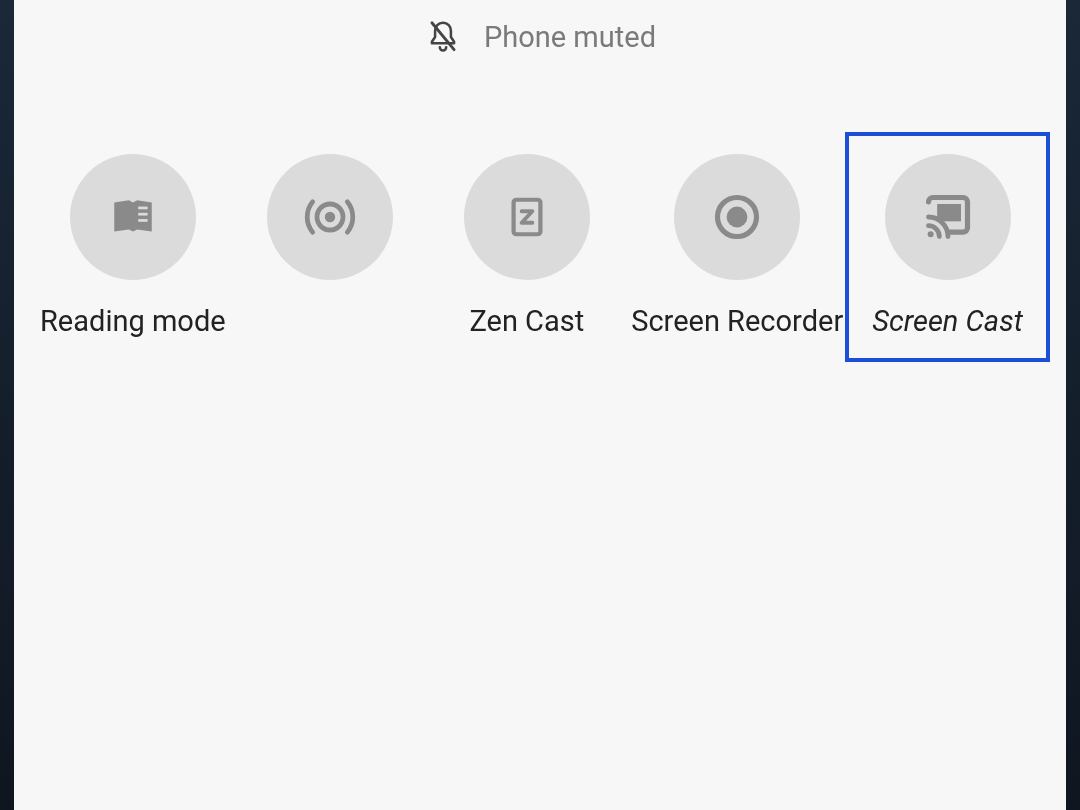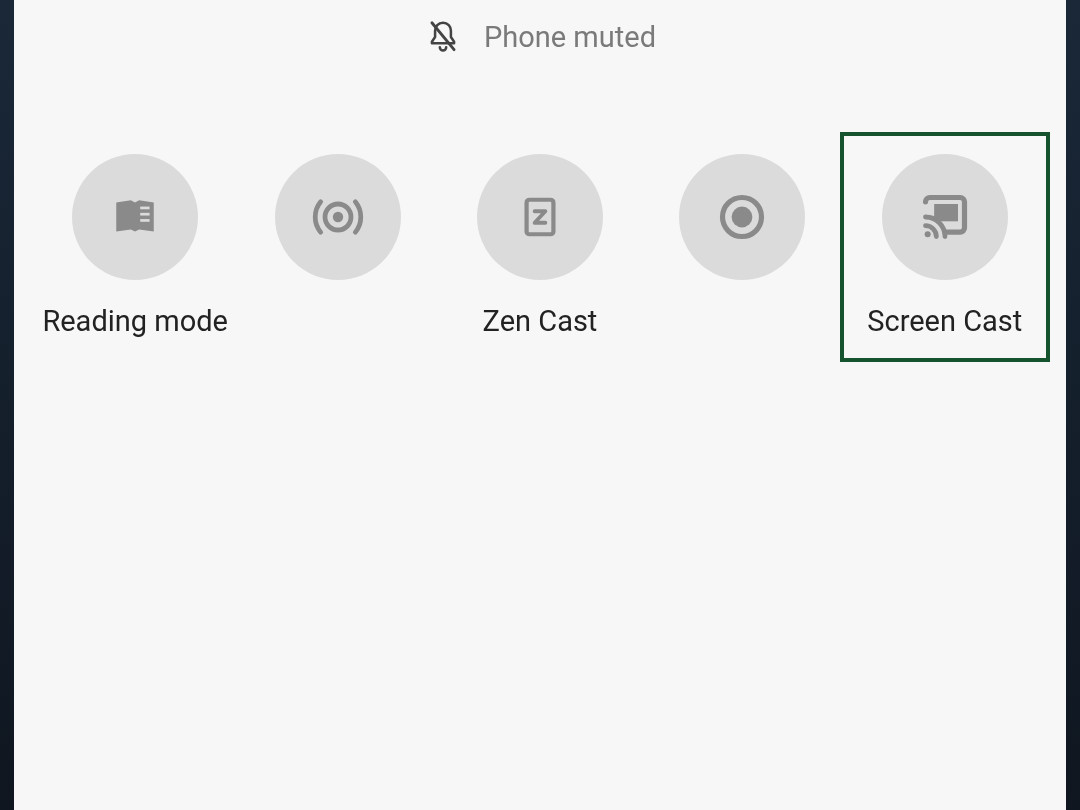--- a/index.html
+++ b/index.html
@@ -45,22 +45,23 @@
     }
     .tile {
       display: flex;
       flex-direction: column;
       align-items: center;
       gap: 24px;
       cursor: pointer;
       padding: 18px 6px 20px 6px;
     }
     .tile.highlighted {
-      border: 4px solid #14532d;
+      border: 4px solid #1d4ed8;
       margin: -4px;
+      font-style: italic;
     }
     .tile-circle {
       width: 126px;
       height: 126px;
       border-radius: 50%;
       background: #dbdbdb;
       display: flex;
       align-items: center;
       justify-content: center;
     }
@@ -139,20 +140,21 @@
 
     <div class="tile">
       <div class="tile-circle">
         <span class="tile-icon">
           <svg viewBox="0 0 24 24" width="52" height="52">
             <circle cx="12" cy="12" r="9" fill="none" stroke="#8a8a8a" stroke-width="2.4"></circle>
             <circle cx="12" cy="12" r="4.8" fill="#8a8a8a"></circle>
           </svg>
         </span>
       </div>
+      <span class="tile-label">Screen Recorder</span>
     </div>
 
     <div class="tile highlighted">
       <div class="tile-circle">
         <span class="tile-icon">
           <svg viewBox="0 0 24 24" width="52" height="52">
             <path d="M3 5 a2 2 0 0 1 2 -2 h14 a2 2 0 0 1 2 2 v12 a2 2 0 0 1 -2 2 h-7" fill="none" stroke="#8a8a8a" stroke-width="2.4" stroke-linecap="round"></path>
             <rect x="7" y="6" width="11" height="8" fill="#8a8a8a"></rect>
             <path d="M3 12 a9 9 0 0 1 9 9" fill="none" stroke="#8a8a8a" stroke-width="2.2" stroke-linecap="round"></path>
             <path d="M3 16 a5 5 0 0 1 5 5" fill="none" stroke="#8a8a8a" stroke-width="2.2" stroke-linecap="round"></path>

